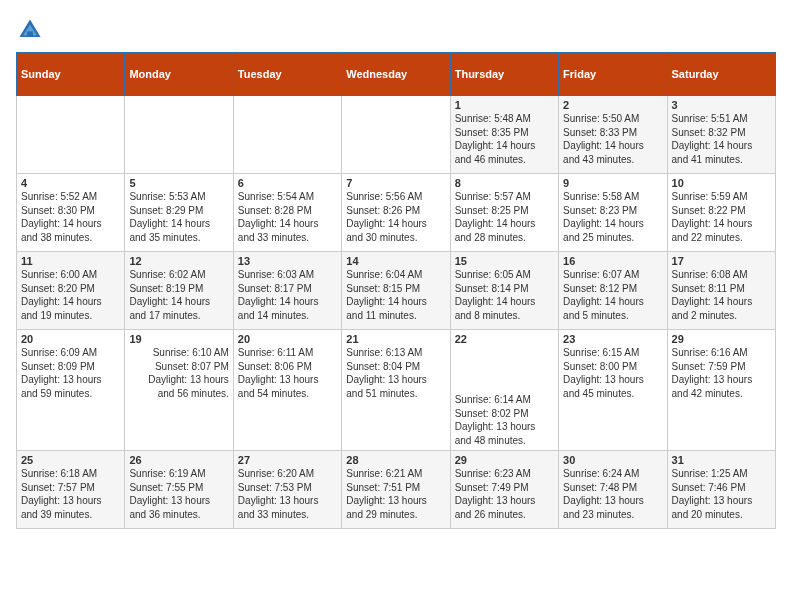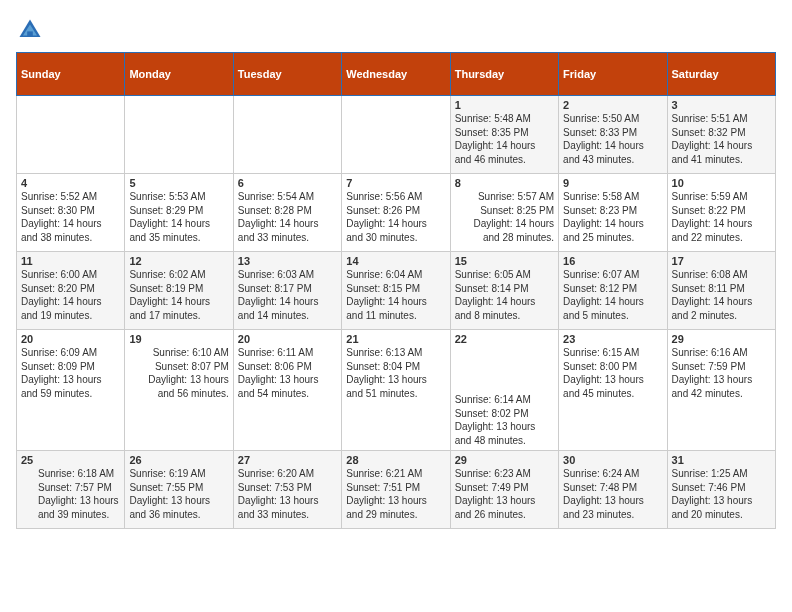--- a/index.html
+++ b/index.html
@@ -176,21 +176,21 @@
 Daylight: 14 hours and 33 minutes.</div>
           </td>
           <td>
             <span class="day-num">7</span>
             <div class="cell-content" style="white-space: pre-wrap;">Sunrise: 5:56 AM
 Sunset: 8:26 PM
 Daylight: 14 hours and 30 minutes.</div>
           </td>
           <td>
             <span class="day-num">8</span>
-            <div class="cell-content" style="white-space: pre-wrap; text-align: right;">Sunrise: 5:57 AM
+            <div class="cell-content" style="white-space: pre-wrap;">Sunrise: 5:57 AM
 Sunset: 8:25 PM
 Daylight: 14 hours and 28 minutes.</div>
           </td>
           <td>
             <span class="day-num">9</span>
             <div class="cell-content" style="white-space: pre-wrap;">Sunrise: 5:58 AM
 Sunset: 8:23 PM
 Daylight: 14 hours and 25 minutes.</div>
           </td>
           <td>
@@ -284,21 +284,21 @@
           <td>
             <span class="day-num">29</span>
             <div class="cell-content" style="white-space: pre-wrap;">Sunrise: 6:16 AM
 Sunset: 7:59 PM
 Daylight: 13 hours and 42 minutes.</div>
           </td>
         </tr>
         <tr>
           <td>
             <span class="day-num">25</span>
-            <div class="cell-content" style="white-space: pre-wrap; margin-left: 17px;">Sunrise: 6:18 AM
+            <div class="cell-content" style="white-space: pre-wrap;">Sunrise: 6:18 AM
 Sunset: 7:57 PM
 Daylight: 13 hours and 39 minutes.</div>
           </td>
           <td>
             <span class="day-num">26</span>
             <div class="cell-content" style="white-space: pre-wrap;">Sunrise: 6:19 AM
 Sunset: 7:55 PM
 Daylight: 13 hours and 36 minutes.</div>
           </td>
           <td>

